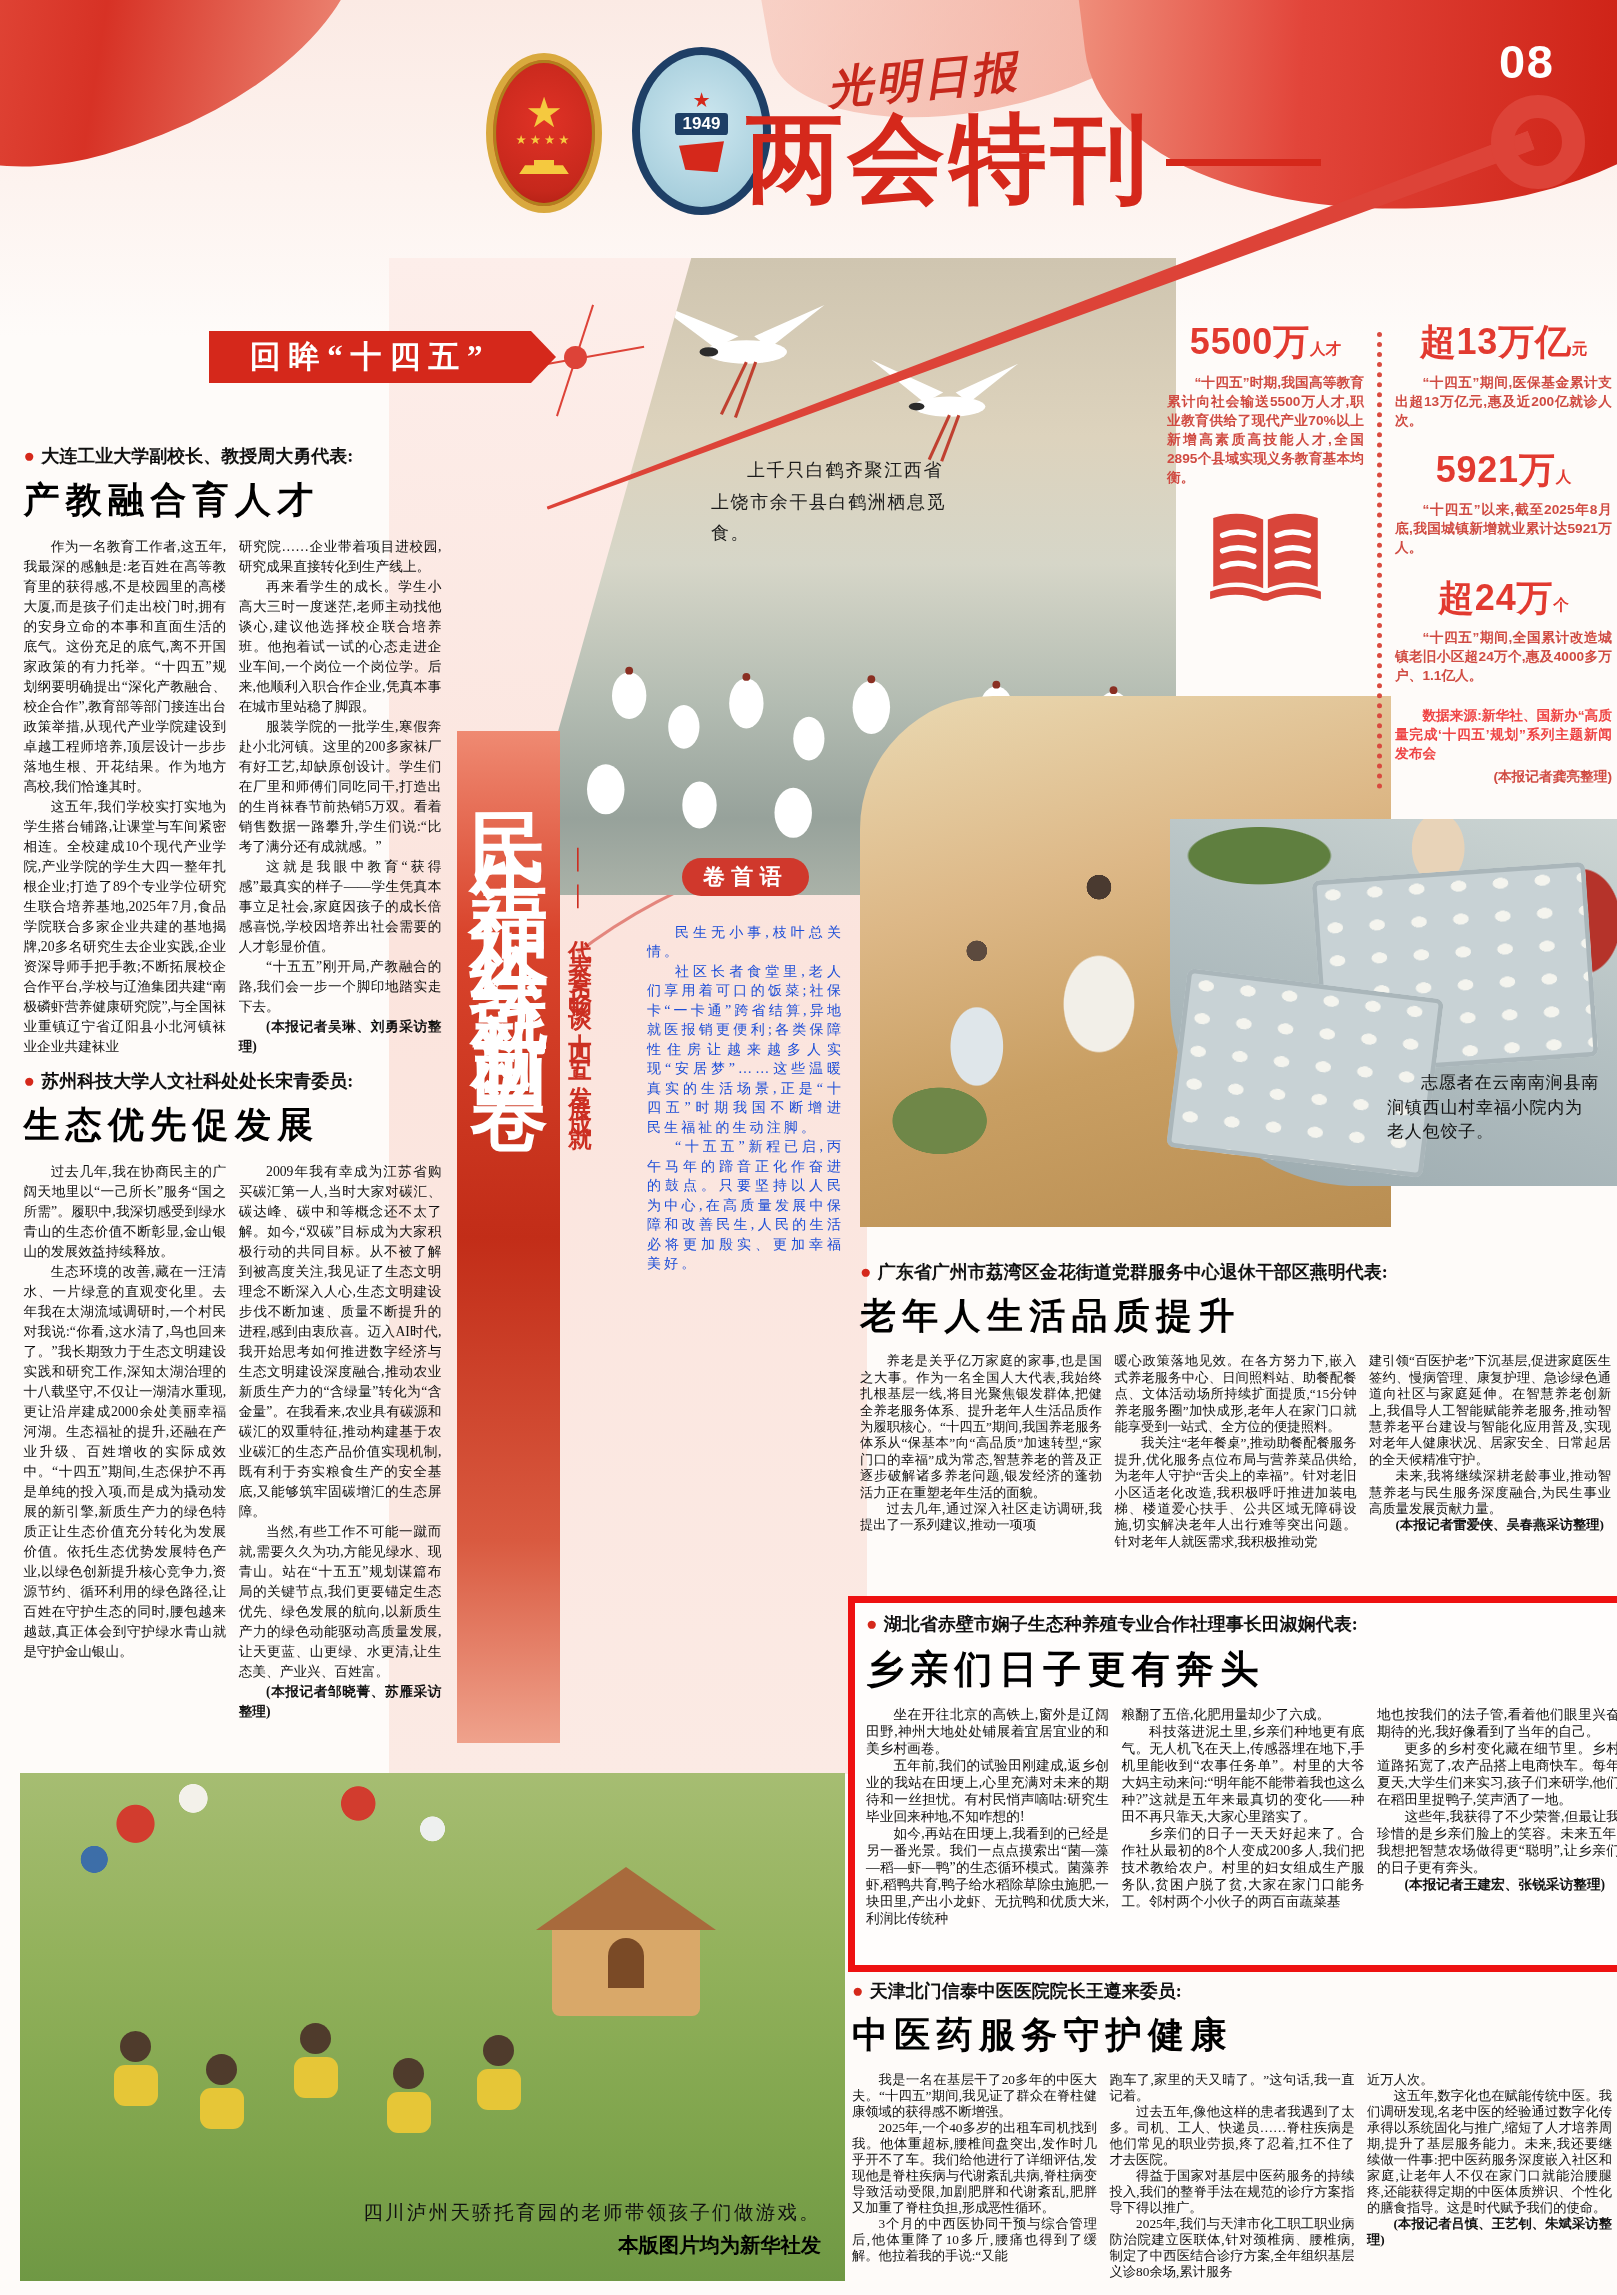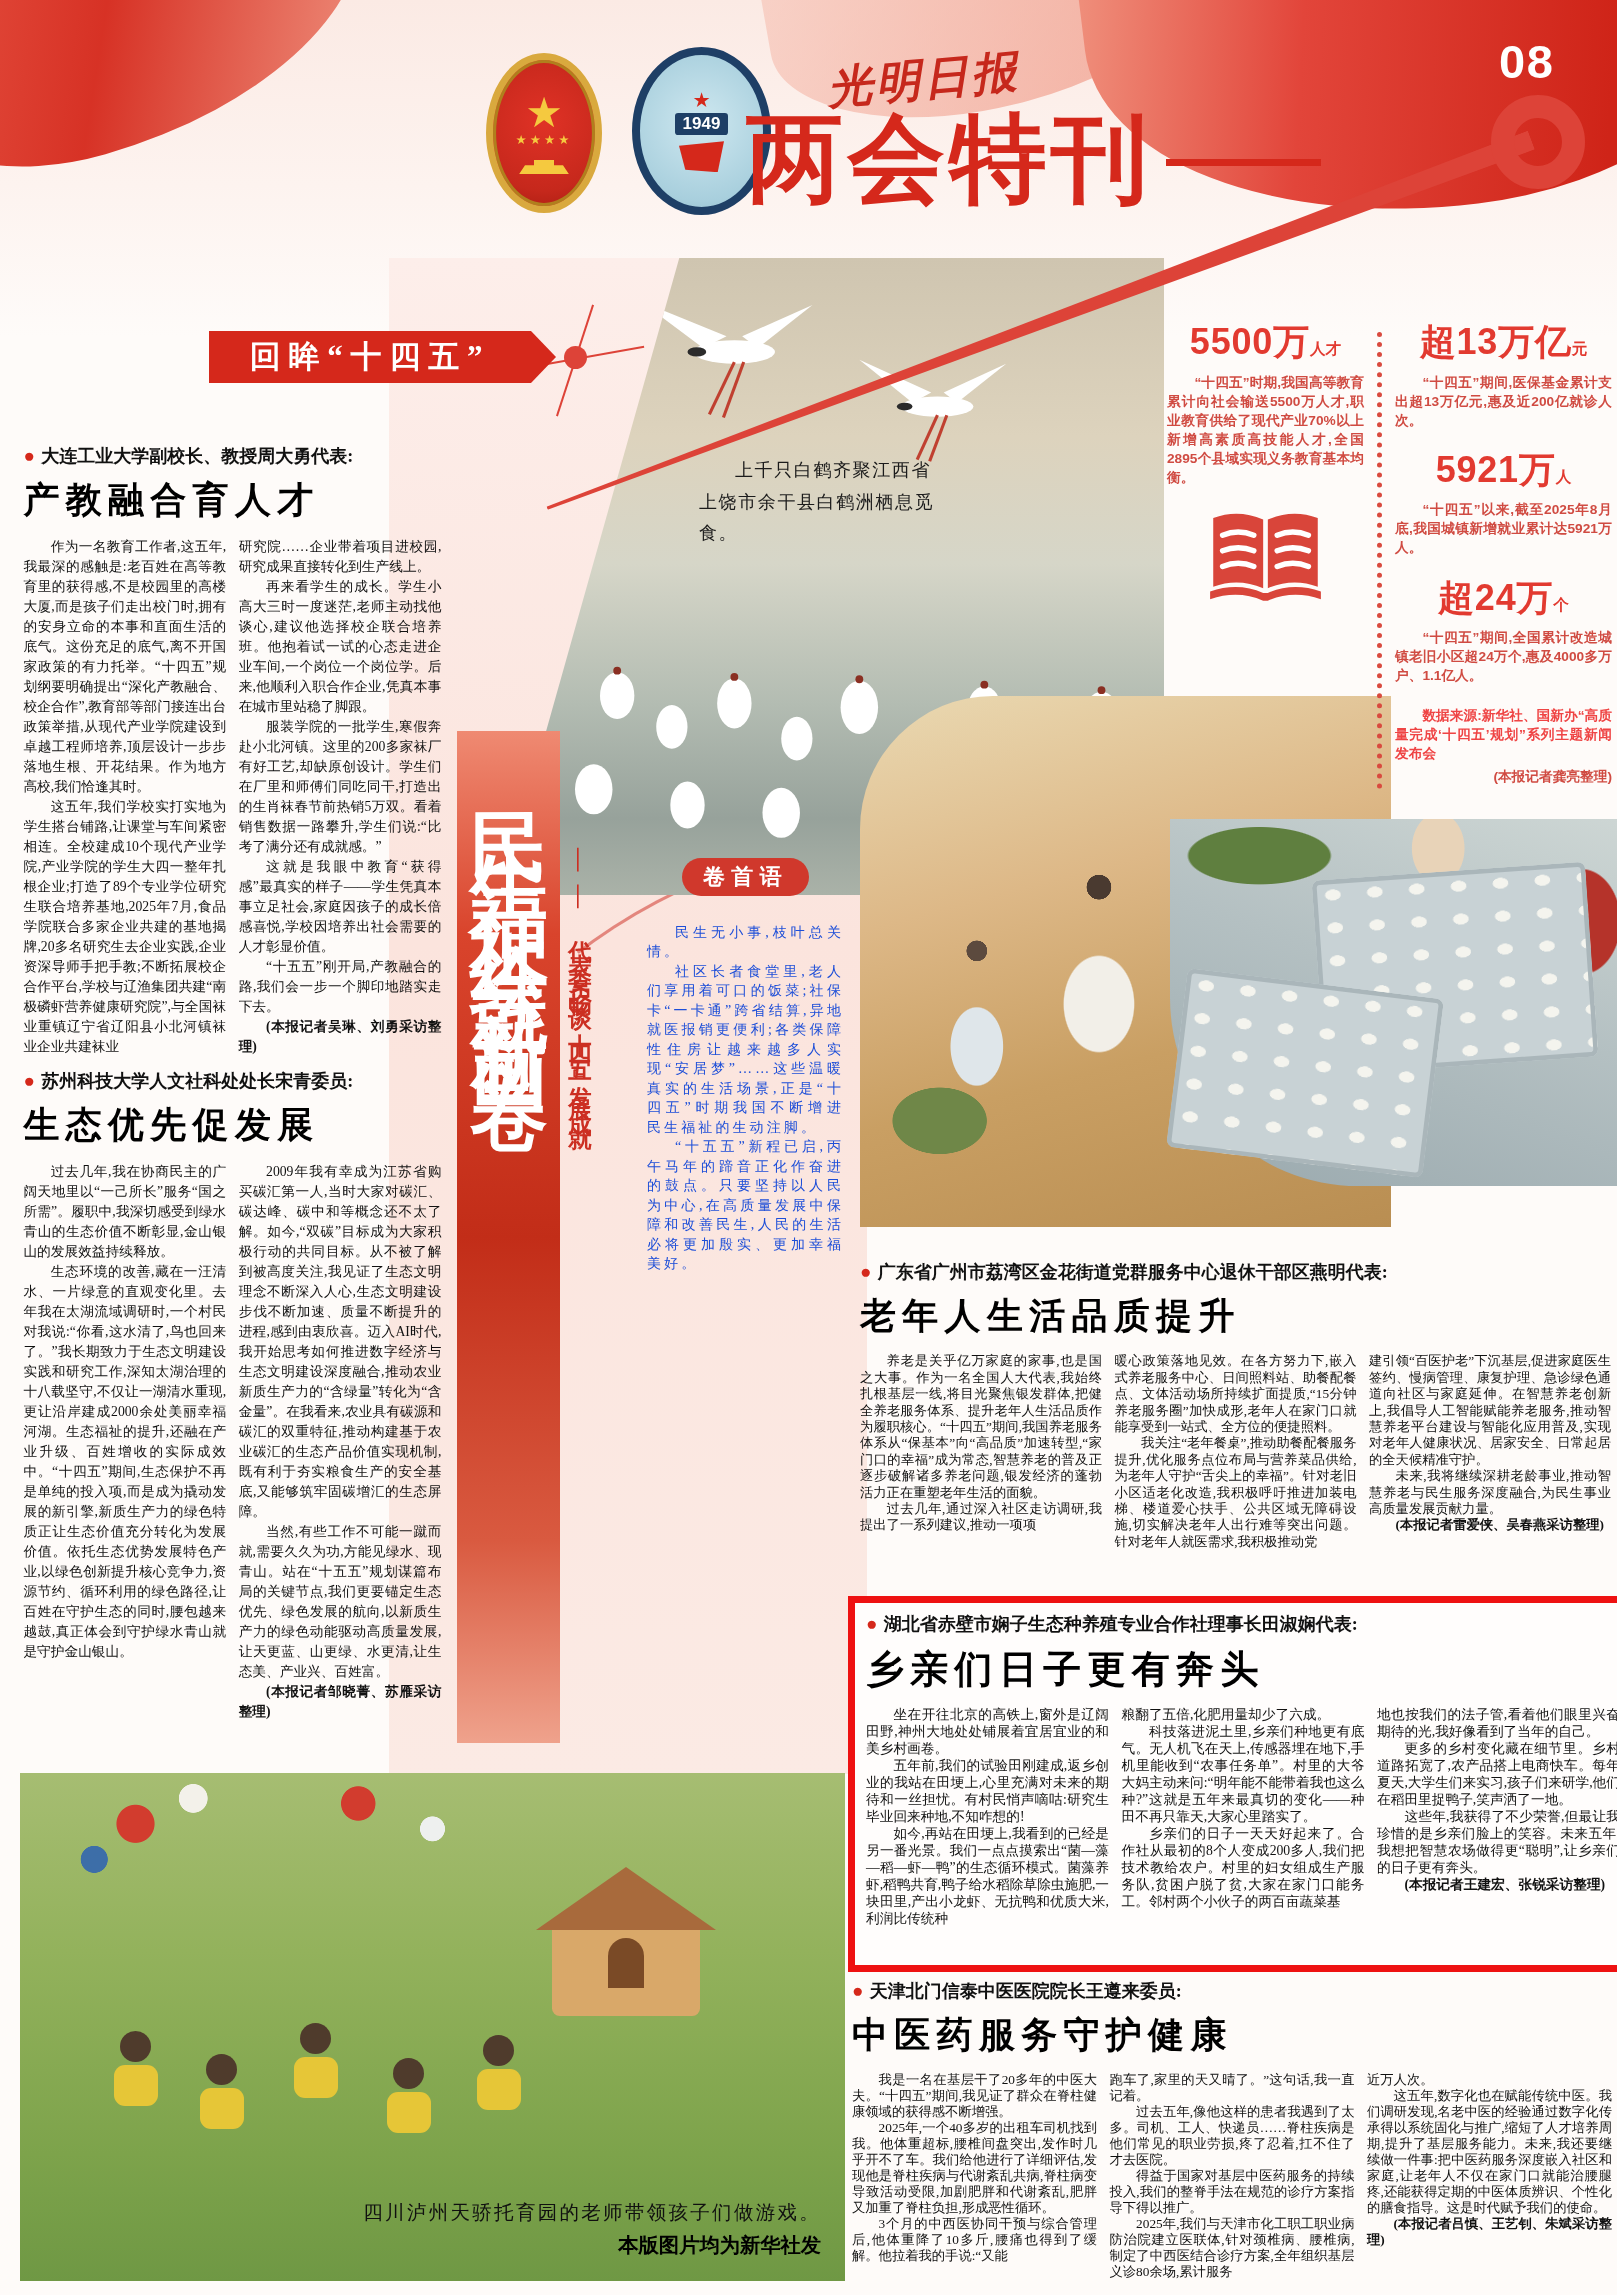--- a/index.html
+++ b/index.html
@@ -61,21 +61,21 @@
     display:flex;align-items:center;justify-content:center;}
   .section-label:after{content:"";position:absolute;right:-25px;top:0;
     border-top:26px solid transparent;border-bottom:26px solid transparent;border-left:25px solid #d5281b;}
   .section-label span{color:#fff;font-size:31px;font-weight:bold;letter-spacing:7.8px;}
   .compass-dot{left:564px;top:346px;width:23.4px;height:23.4px;border-radius:50%;background:#dd4338;z-index:6;}
   .compass-line{background:#dd4338;z-index:5;}
   .cl1{left:574px;top:302px;width:2.3px;height:117px;transform:rotate(18deg);}
   .cl2{left:528px;top:356px;width:117px;height:2.3px;transform:rotate(-10deg);}
 
   
-  .photoA{left:500px;top:258px;width:664px;height:637px;z-index:1;
+  .photoA{left:512px;top:258px;width:664px;height:637px;z-index:1;
     clip-path:polygon(27% 0,100% 0,100% 100%,0 100%);
     background:linear-gradient(180deg,#cfc5b0 0%,#ddd3bd 28%,#d6d6c8 48%,#b3bcb2 70%,#97a29b 88%,#aab2a8 100%);
     border-radius:0 0 94px 0;}
   .photoA .caption{position:absolute;left:199px;top:197px;width:250px;font-size:18px;
     line-height:1.75;color:#1b1b1b;text-indent:2em;letter-spacing:1.6px;}
   .photoB{left:860px;top:696px;width:531px;height:531px;z-index:1;border-radius:133px 0 0 0;
     background:
       radial-gradient(78px 55px at 15% 80%,#6f8748 0 60%,transparent 61%),
       radial-gradient(20.3px 20.3px at 45% 36%,#4a3a30 0 60%,transparent 62%),
       radial-gradient(63px 86px at 45% 58%,#f2efe8 0 55%,transparent 57%),
@@ -266,20 +266,21 @@
       </g>
     </svg>
     <div class="caption">上千只白鹤齐聚江西省上饶市余干县白鹤洲栖息觅食。</div>
   </div>
 
   <div class="abs photoB"></div>
 
   <div class="abs photoC">
     <div class="tray tray2"></div>
     <div class="tray tray1"></div>
+    <div class="caption">志愿者在云南南涧县南涧镇西山村幸福小院内为老人包饺子。</div>
   </div>
 
   <div class="abs stats-col statsL">
     <p class="stat-head">
       <span class="num">5500</span><span class="num">万</span><span class="suf">人才</span>
     </p>
     <p class="stat-body">“十四五”时期,我国高等教育累计向社会输送5500万人才,职业教育供给了现代产业70%以上新增高素质高技能人才,全国2895个县域实现义务教育基本均衡。</p>
     <svg class="book-icon" width="117" height="97" viewBox="0 0 150 124">
       <path d="M8 14 Q40 2 72 16 L72 104 Q40 90 8 102 Z" fill="#d9453a"></path>
       <path d="M142 14 Q110 2 78 16 L78 104 Q110 90 142 102 Z" fill="#d9453a"></path>

